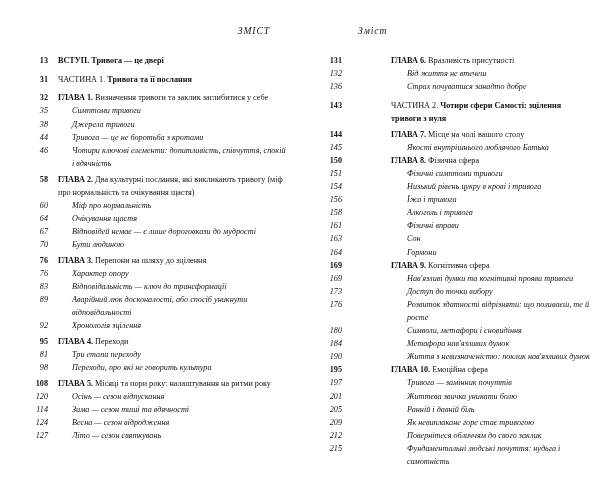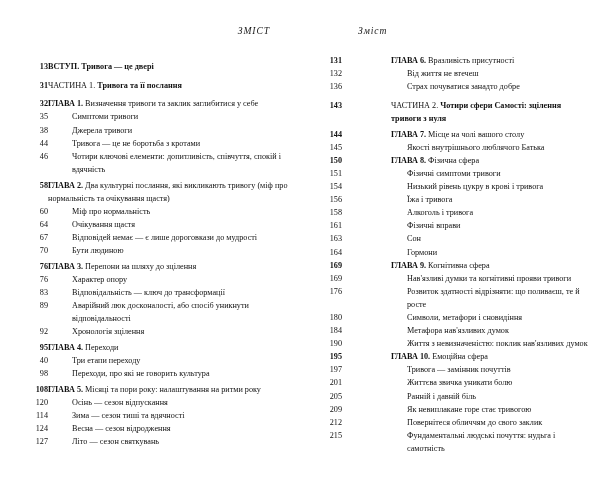--- a/index.html
+++ b/index.html
@@ -61,21 +61,21 @@
     text-align: left;
     padding-left: 40px;
   }
 
   
   .toc {
     margin: 0;
     padding: 0;
     list-style: none;
   }
-  .col-left .toc  { margin-top: 20px; }
+  .col-left .toc  { margin-top: 14px; }
   .col-right .toc { margin-top: 14px; }
 
   .entry {
     display: flex;
     align-items: flex-start;
     margin: 0;
     padding: 0;
   }
 
   .pageno {
@@ -88,41 +88,42 @@
   }
   .col-left  .pageno { width: 20px; }
   .col-right .pageno { width: 24px; }
 
   .label {
     flex: 1 1 auto;
     font-size: 8.2px;
     line-height: 13.1px;
     color: #111111;
   }
-  .col-left  .label { }
+  .col-left  .label { padding-left: 10px; }
   .col-right .label { padding-left: 10px; margin-left: 39px; }
 
   
   .lvl-part .pageno,
   .lvl-chapter .pageno,
   .lvl-front .pageno { font-weight: bold; }
 
   .lvl-part .label,
   .lvl-front .label { font-weight: bold; }
 
   .lvl-chapter .label { font-weight: normal; }
   .lvl-chapter .label .lead { font-weight: bold; }
   .lvl-part .label .lead { font-weight: normal; }
 
   .lvl-sub .label {
+    font-style: italic;
     padding-left: 24px;
   }
   .col-right .lvl-sub .label { padding-left: 26px; }
 
-  .lvl-sub .pageno { font-weight: normal; }
+  .lvl-sub .pageno { font-weight: normal; font-style: italic; }
 
   
   .entry.gap-top { margin-top: 5.6px; }
   .entry.gap-top-sm { margin-top: 2.6px; }
 </style>
 </head>
 <body>
 
 <div class="page">
   <div class="columns">
@@ -196,21 +197,21 @@
           </li>
           <li class="entry lvl-sub">
             <span class="pageno">92</span>
             <span class="label">Хронологія зцілення</span>
           </li>
           <li class="entry lvl-chapter gap-top-sm">
             <span class="pageno">95</span>
             <span class="label"><span class="lead">ГЛАВА 4.</span><span> Переходи</span></span>
           </li>
           <li class="entry lvl-sub">
-            <span class="pageno">40</span>
+            <span class="pageno">81</span>
             <span class="label">Три етапи переходу</span>
           </li>
           <li class="entry lvl-sub">
             <span class="pageno">98</span>
             <span class="label">Переходи, про які не говорить культура</span>
           </li>
           <li class="entry lvl-chapter gap-top-sm">
             <span class="pageno">108</span>
             <span class="label"><span class="lead">ГЛАВА 5.</span><span> Місяці та пори року: налаштування на ритми року</span></span>
           </li>
@@ -294,20 +295,24 @@
           </li>
           <li class="entry lvl-chapter">
             <span class="pageno">169</span>
             <span class="label"><span class="lead">ГЛАВА 9.</span><span> Когнітивна сфера</span></span>
           </li>
           <li class="entry lvl-sub">
             <span class="pageno">169</span>
             <span class="label">Нав'язливі думки та когнітивні прояви тривоги</span>
           </li>
           <li class="entry lvl-sub">
+            <span class="pageno">173</span>
+            <span class="label">Доступ до точки вибору</span>
+          </li>
+          <li class="entry lvl-sub">
             <span class="pageno">176</span>
             <span class="label">Розвиток здатності відрізняти: що поливаєш, те й росте</span>
           </li>
           <li class="entry lvl-sub">
             <span class="pageno">180</span>
             <span class="label">Символи, метафори і сновидіння</span>
           </li>
           <li class="entry lvl-sub">
             <span class="pageno">184</span>
             <span class="label">Метафора нав'язливих думок</span>

